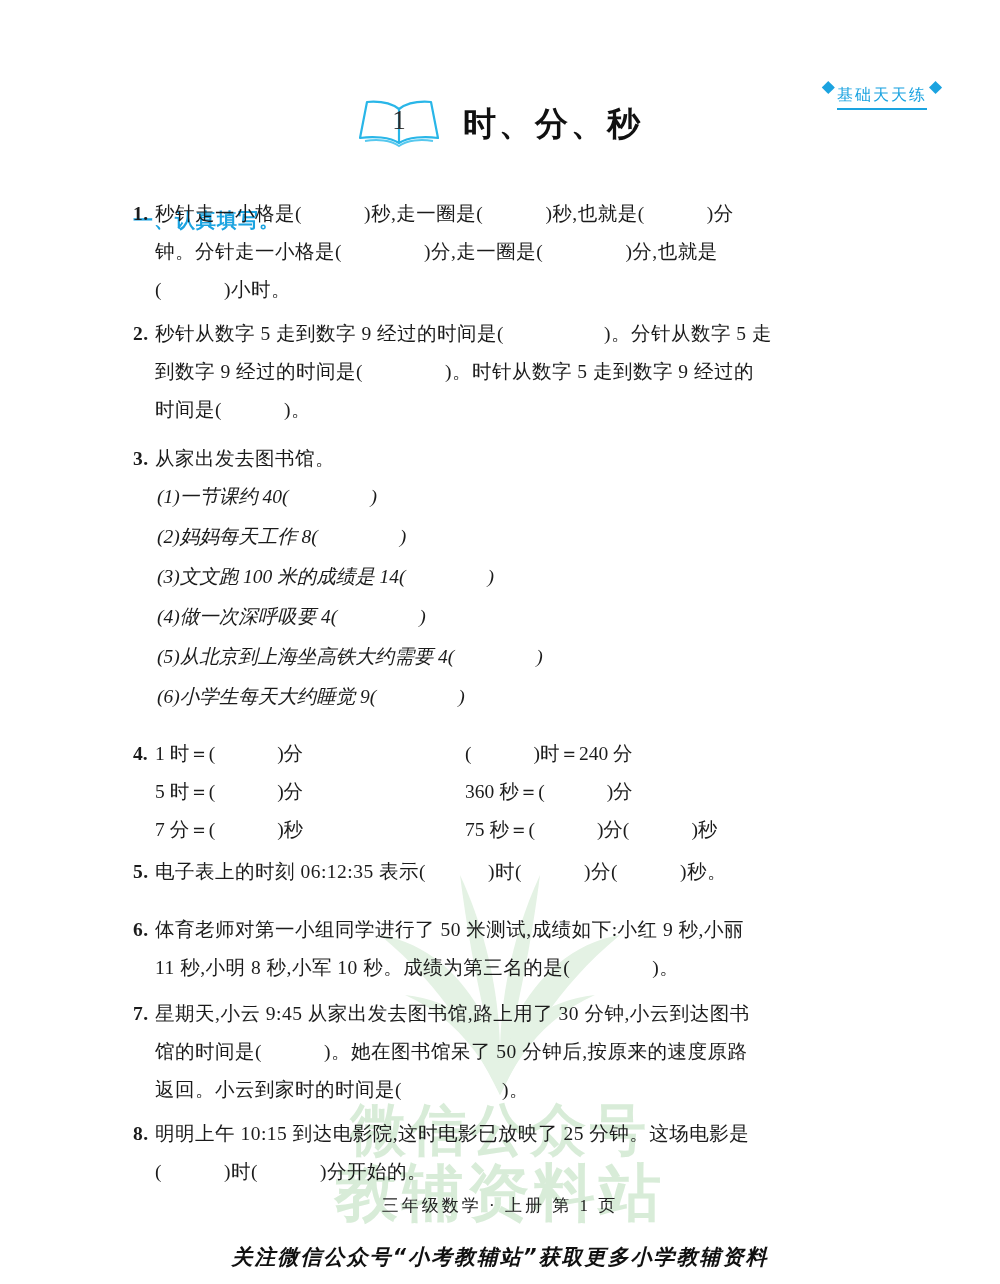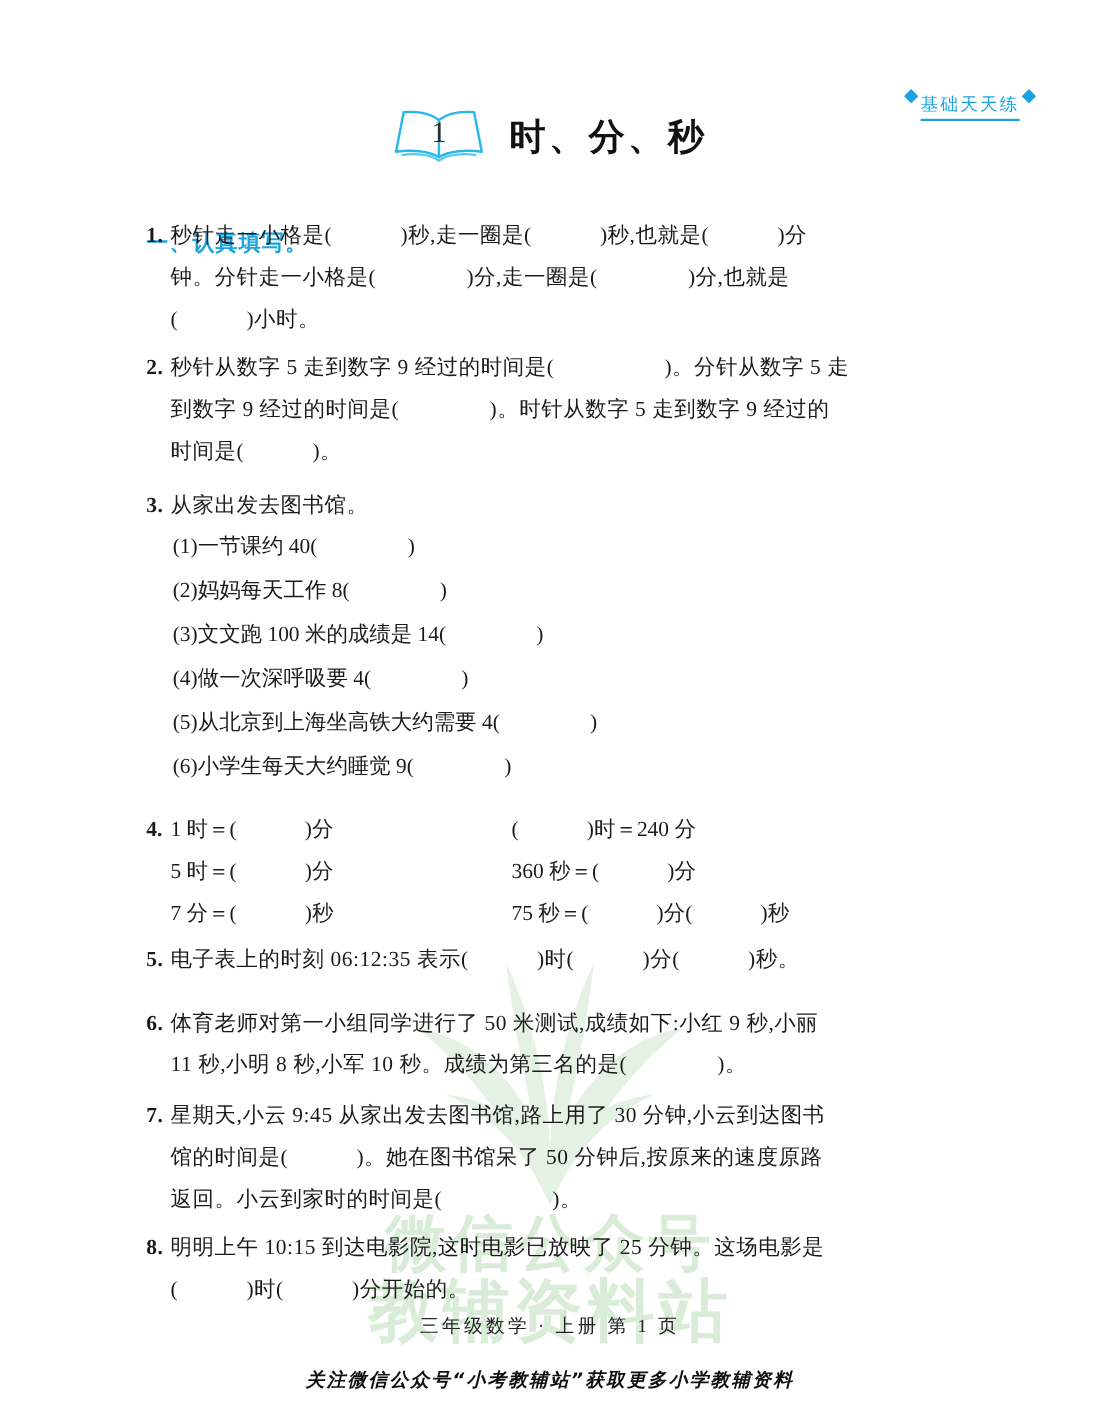--- a/index.html
+++ b/index.html
@@ -142,20 +142,21 @@
   .blank-lg { display: inline-block; width: 82px; }
   .blank-xl { display: inline-block; width: 100px; }
 
   .sub-line {
     display: flex;
     align-items: baseline;
     height: 40px;
     font-size: 19.5px;
     padding-left: 24px;
     white-space: nowrap;
+    font-style: italic;
   }
 
   .grid-line {
     display: flex;
     align-items: baseline;
     height: 38px;
     font-size: 19.5px;
     white-space: nowrap;
   }
   .col-a { width: 310px; flex: 0 0 310px; }
@@ -171,21 +172,21 @@
     letter-spacing: 3px;
     color: #222;
     z-index: 3;
     font-family: "Liberation Serif", "DejaVu Serif", serif;
   }
   #promo {
     position: absolute;
     left: 0; right: 0;
     top: 1243px;
     text-align: center;
-    font-size: 17px;
+    font-size: 21px;
     letter-spacing: 2px;
     color: #101010;
     z-index: 3;
     font-family: "DejaVu Sans", "Liberation Sans", sans-serif;
     font-style: italic;
     font-weight: bold;
   }
 </style>
 </head>
 <body>

